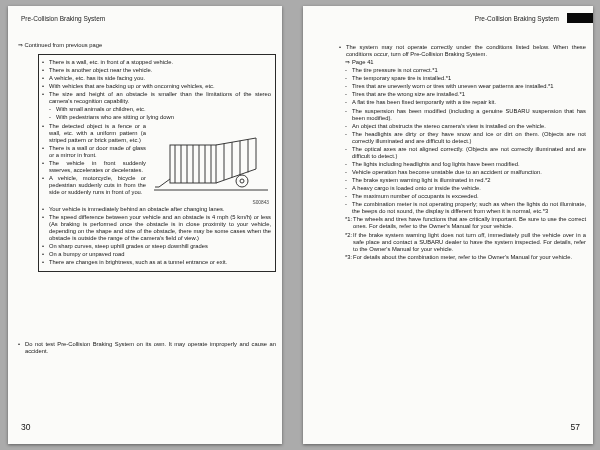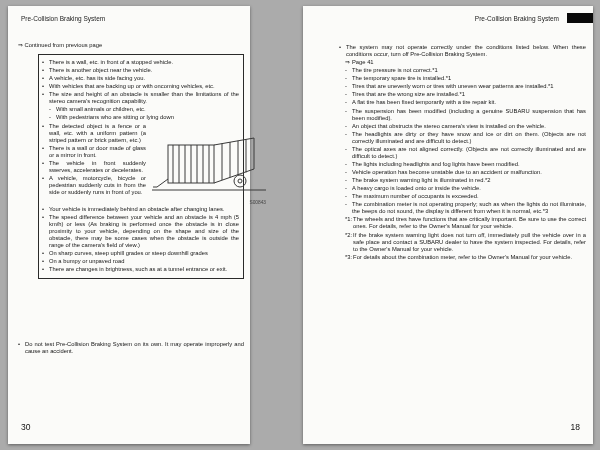--- a/index.html
+++ b/index.html
@@ -1,19 +1,19 @@
 <!DOCTYPE html>
 <html><head>
 <meta charset="utf-8">
 <style>
   html,body{margin:0;padding:0;background:#ababab;}
   body{width:600px;height:450px;font-family:"Liberation Sans",sans-serif;color:#161616;}
   .spread{position:relative;width:600px;height:450px;overflow:hidden;}
   .page{position:absolute;top:6px;height:438px;background:#fbfbf9;box-shadow:0 1px 3px rgba(0,0,0,.45);}
-  .page.left{left:8px;width:242px;}
+  .page.left{left:8px;width:242px;padding-left:32px;}
   .page.right{left:303px;width:290px;}
   .pg-header{position:absolute;top:9px;font-size:6.5px;color:#1c1c1c;white-space:nowrap;}
   .pg-header.lh{left:13px;}
   .pg-header.rh{right:34px;}
   .black-tab{position:absolute;top:7px;right:0;width:26px;height:10px;background:#0a0a0a;}
   .continued{position:absolute;top:36px;left:10px;font-size:5.8px;}
   .warnbox{position:absolute;top:48px;left:30px;right:6px;border:1px solid #2a2a2a;padding:4px 4px 4px 3px;}
   .li{display:flex;font-size:5.8px;line-height:1.22;margin-bottom:1px;}
   .li .m{flex:0 0 auto;min-width:6px;padding-right:1px;}
   .li .t{flex:1;text-align:justify;}
@@ -238,16 +238,16 @@
               <span class="t">If the brake system warning light does not turn off, immediately pull the vehicle over in a safe place and contact a SUBARU dealer to have the system inspected. For details, refer to the Owner's Manual for your vehicle.</span>
             </div>
             <div class="li">
               <span class="m">*3:</span>
               <span class="t">For details about the combination meter, refer to the Owner's Manual for your vehicle.</span>
             </div>
           </div>
       </div>
     </div>
 
-    <div class="pagenum rn">18</div>
+    <div class="pagenum rn">57</div>
   </div>
 
 </div>
 
 </body></html>

